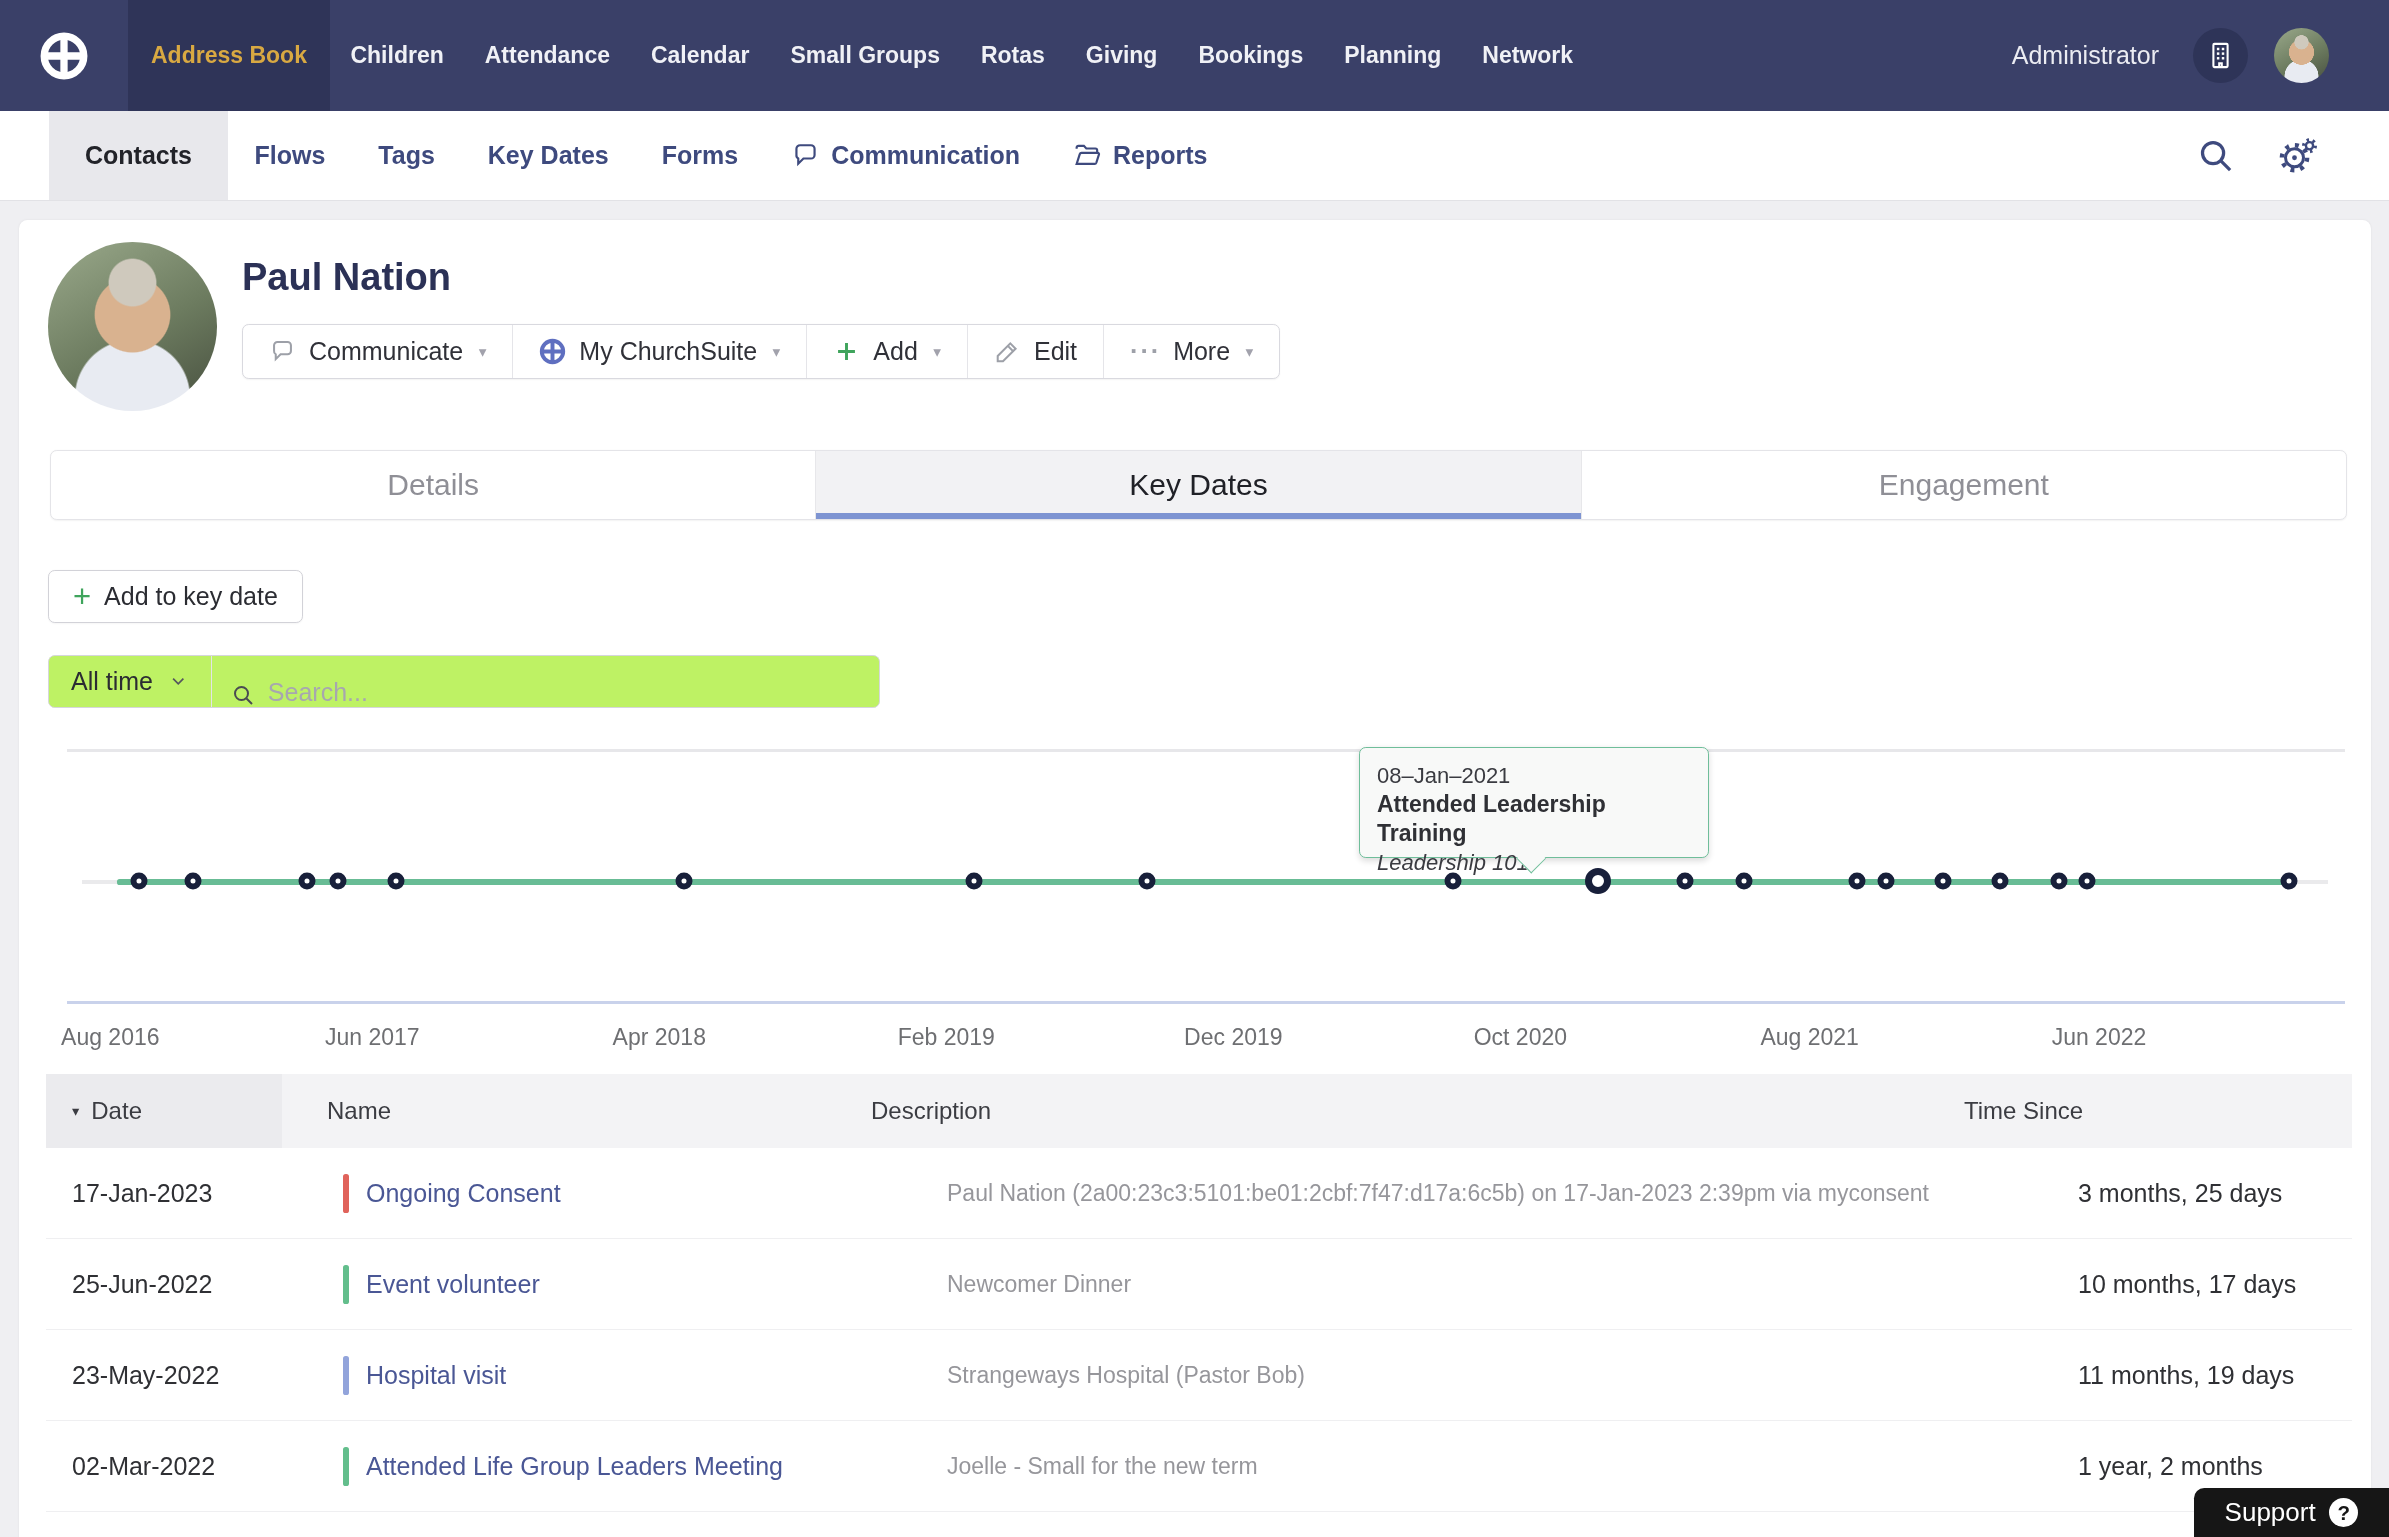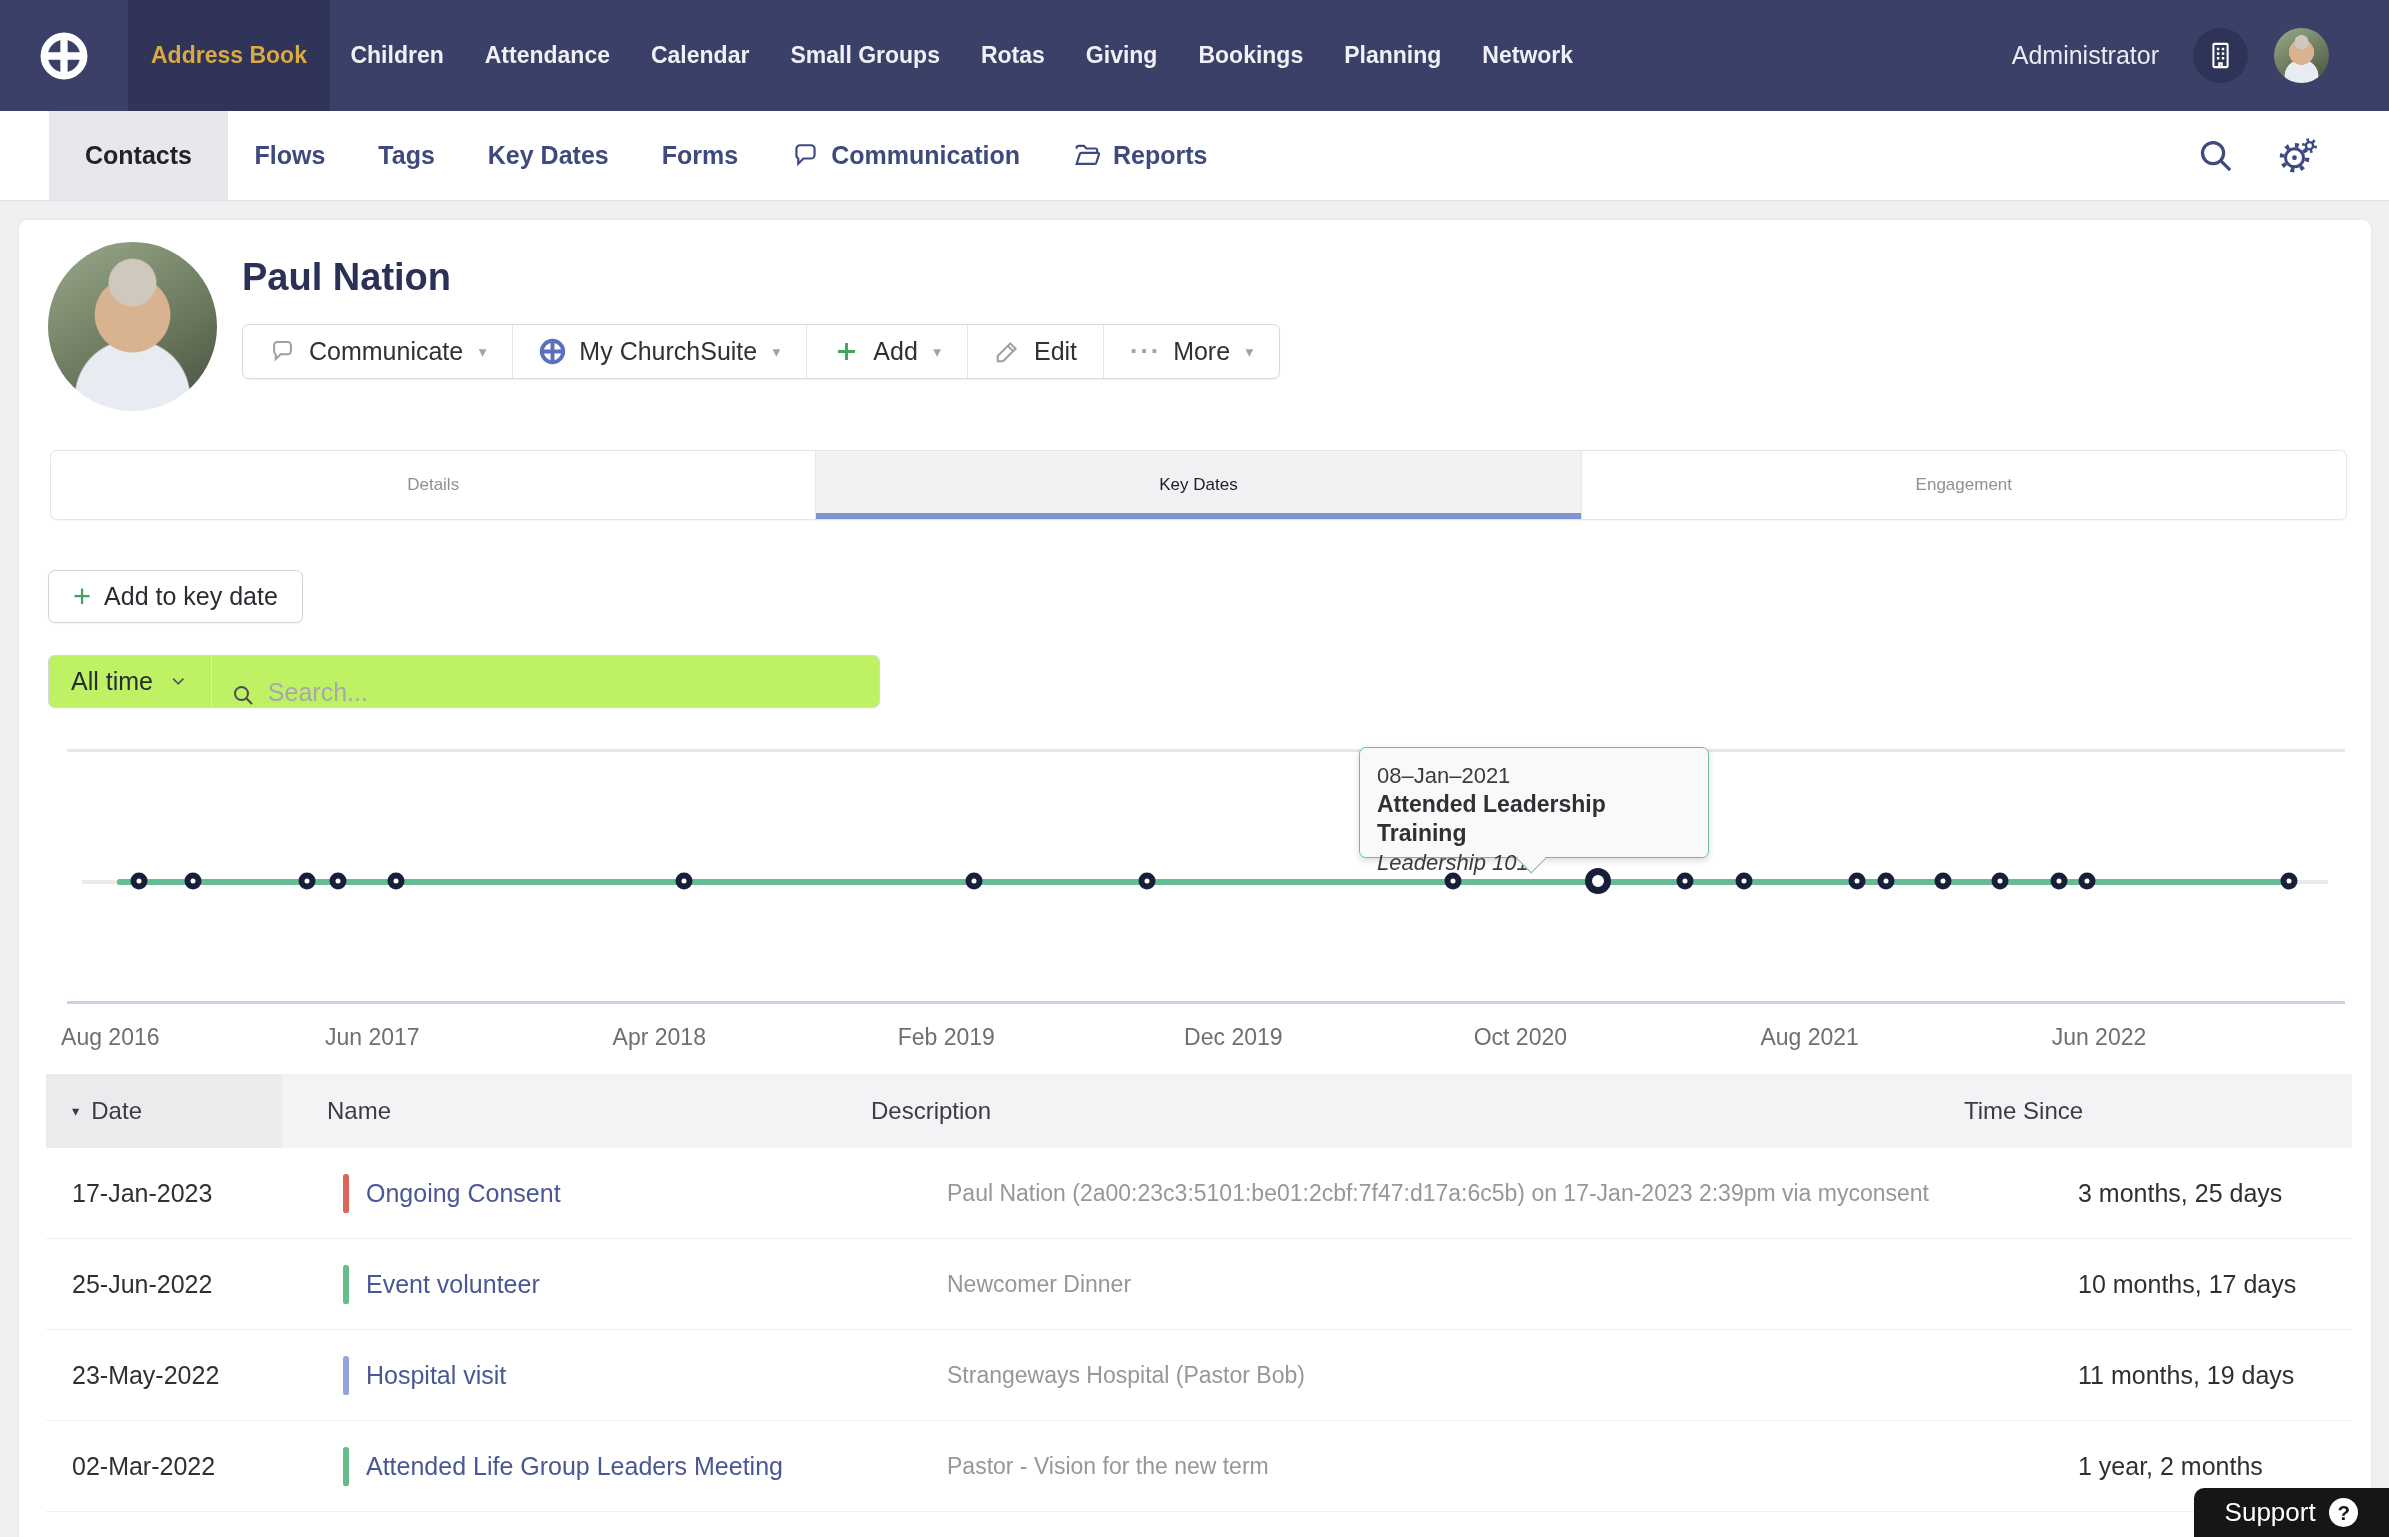--- a/index.html
+++ b/index.html
@@ -52,21 +52,21 @@
   .action .a-icon { display:flex; margin-right:13px; }
   .action .a-icon svg { width:27px; height:27px; }
   .action .caret { font-size:15.4px; color:#A2A2AC; margin-left:15.4px; }
   .icon-gray { color:#9DA0A8; }
   .icon-blue { color:#5F6FC0; }
   .icon-green { color:#3FA45C; }
   .more-dots { font-size:26px; color:#9DA0A8; letter-spacing:1.7px; margin-right:12px; font-weight:bold; }
 
   
   .tabs { position:absolute; left:31px; top:230px; width:2297px; height:70px; display:flex; border:0.9px solid #E4E4E8; border-radius:6.8px; overflow:hidden; background:#fff; box-shadow:0 0.9px 1.7px rgba(0,0,0,.05); }
-  .tab { flex:1; display:flex; align-items:center; justify-content:center; font-size:17px; color:#8F8F96; border-left:0.9px solid #E7E7EA; position:relative; cursor:pointer; }
+  .tab { flex:1; display:flex; align-items:center; justify-content:center; font-size:30px; color:#8F8F96; border-left:0.9px solid #E7E7EA; position:relative; cursor:pointer; }
   .tab:first-child { border-left:none; }
   .tab.active { background:#F2F2F4; color:#202127; }
   .tab.active::after { content:""; position:absolute; left:0; right:0; bottom:0; height:6px; background:#7E94D2; }
 
   
   .add-key-btn { position:absolute; left:29px; top:350px; height:53px; display:inline-flex; align-items:center; padding:0 24px; border:0.9px solid #D2D2D8; border-radius:6.8px; background:#fff; font-size:25px; color:#2B2C32; cursor:pointer; box-shadow:0 0.9px 1.7px rgba(0,0,0,.04); }
   .add-key-btn .plus { color:#3FA45C; font-size:31px; margin-right:13px; line-height:0; }
   .filter-bar { position:absolute; left:29px; top:435px; width:832px; height:53px; border:0.9px solid #D6D6DC; border-radius:6.8px; background:#bef264; display:flex; align-items:stretch; }
   .range-select { display:flex; align-items:center; gap:15.4px; padding:0 22px; border-right:0.9px solid #E3E3E7; font-size:25px; color:#2B2C32; cursor:pointer; }
   .range-select svg { width:20.5px; height:20.5px; color:#55565E; }
@@ -353,21 +353,21 @@
       <div class="c-time">11 months, 19 days</div>
       <div class="c-menu">···</div>
     </div>
 
     <div class="kd-row">
       <div class="c-date">02-Mar-2022</div>
       <div class="c-name">
         <span class="color-bar" style="background: rgb(99, 190, 140);"></span>
         <span class="kd-link">Attended Life Group Leaders Meeting</span>
       </div>
-      <div class="c-desc">Pastor - Vision for the new term</div>
+      <div class="c-desc">Joelle - Small for the new term</div>
       <div class="c-time">1 year, 2 months</div>
       <div class="c-menu">···</div>
     </div>
   </div>
 
 </main>
 
 <div class="support">
   <span>Support</span>
   <span class="q-circle">?</span>

